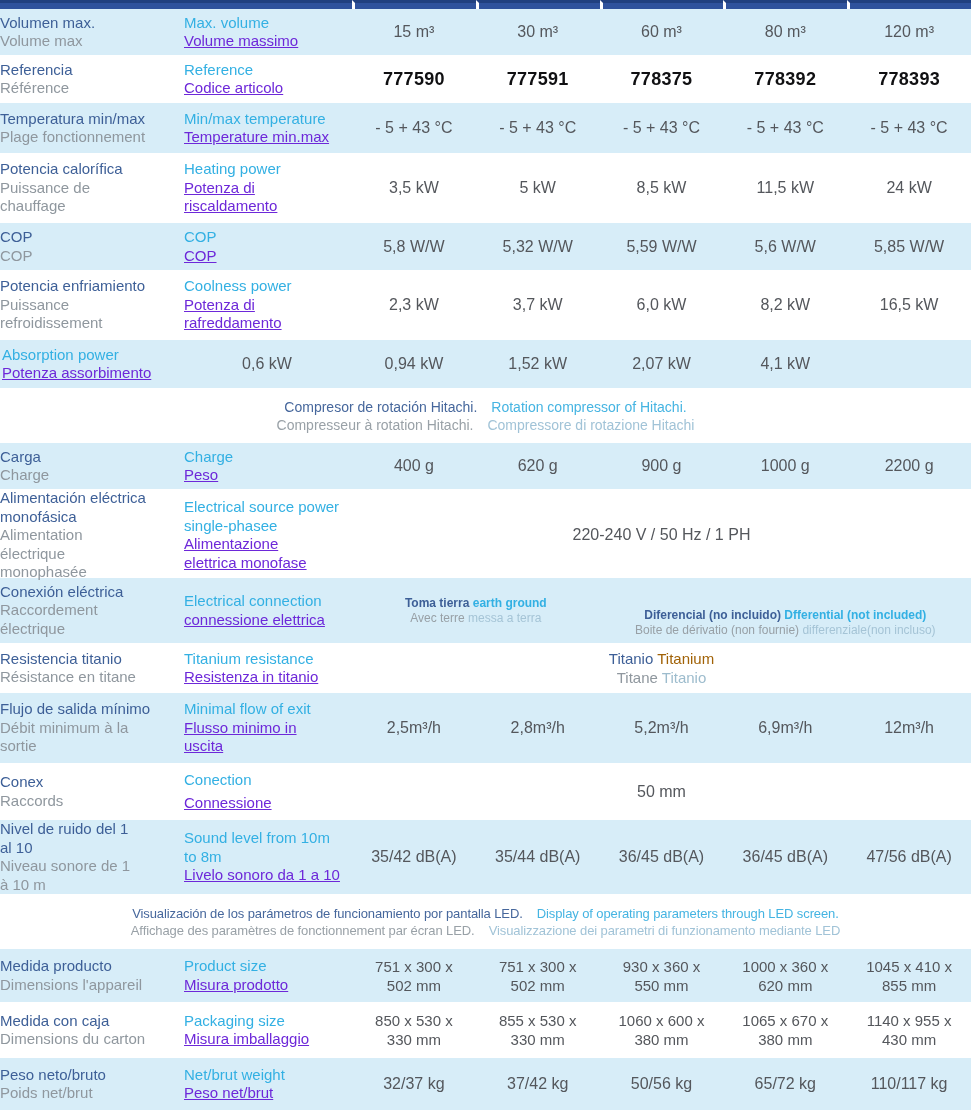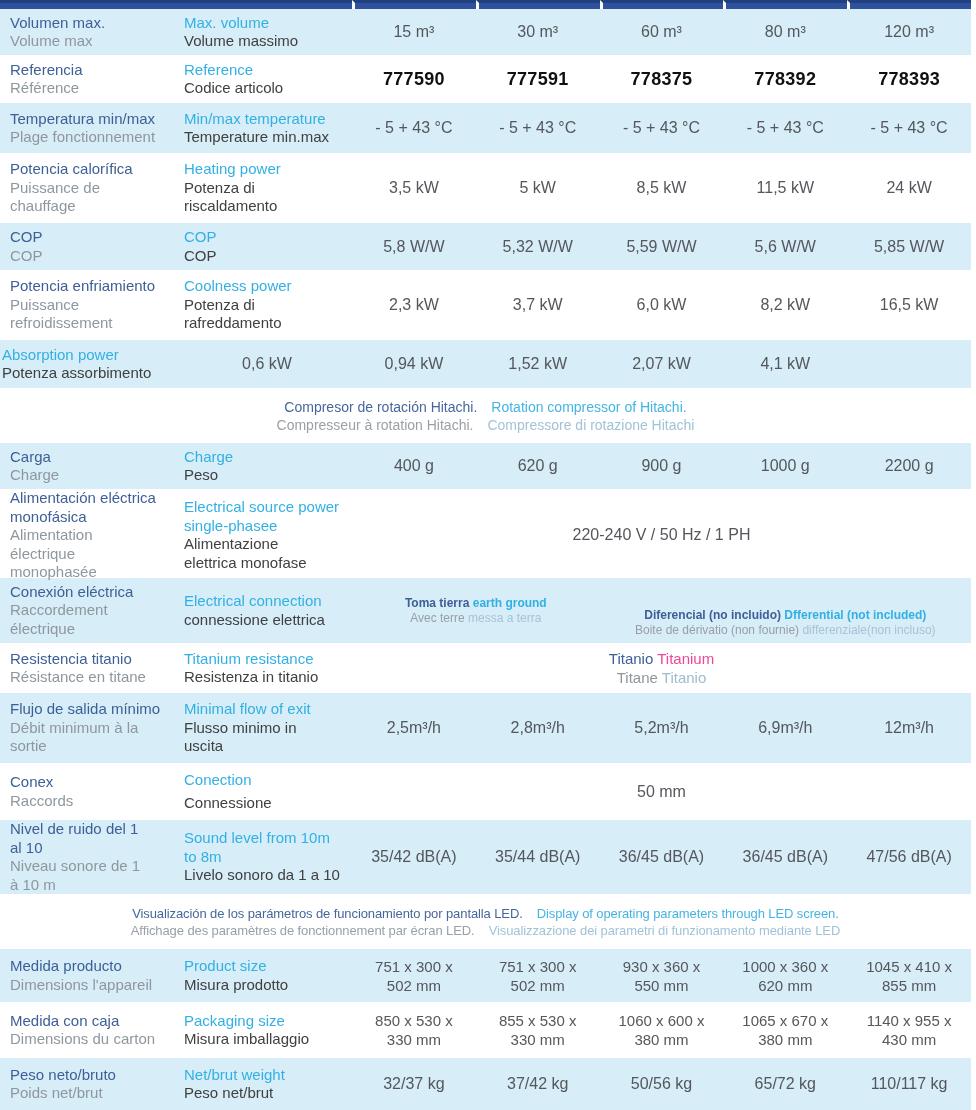--- a/index.html
+++ b/index.html
@@ -6,38 +6,38 @@
   body{width:976px;height:1110px;overflow:hidden;font-family:"Liberation Sans",sans-serif;}
   .table{width:976px;}
   .row{display:grid;grid-template-columns:182px 170px repeat(5,1fr);width:971px;align-items:center;box-sizing:border-box;}
   .blue{background:#d7edf8;}
   
   .hbar{display:grid;grid-template-columns:182px 170px repeat(5,1fr);width:971px;height:9px;}
   .hseg{height:9px;background:#2e529c;border-top:3px solid #20407f;box-sizing:border-box;}
   .hseg.first{grid-column:1/3;}
   .hseg.gap{border-left:3px solid #fff;}
   
-  .c1{padding-left:10px;align-self:center;}
+  .c1{align-self:center;}
   .c2{padding-left:2px;align-self:center;}
   .es,.fr,.en,.it{display:block;white-space:pre-line;font-size:15px;line-height:18.5px;}
   .es{color:#3d5f97;}
   .fr{color:#8f979e;}
   .en{color:#33b0e3;}
-  .it{color:#404040;}
+  .it{color:#6d28d9;text-decoration:underline;}
   
   .val{text-align:center;font-size:16px;color:#54575c;white-space:pre-line;}
   .val.ref{font-weight:700;font-size:18px;color:#101012;letter-spacing:.3px;}
   .val.dim{font-size:15px;line-height:19px;}
   .span-all{grid-column:3/8;}
   .span-a{grid-column:3/5;}
   .span-b{grid-column:5/8;margin-top:25px;}
   
   .mixline{text-align:center;font-size:15px;line-height:19px;}
   .mixline .p-es{color:#3d5f97;}
-  .mixline .p-en{color:#ec4899;}
+  .mixline .p-en{color:#a16207;}
   .mixline .p-fr{color:#8f979e;}
   .mixline .p-it{color:#9dbccd;}
   
   .conn-group{text-align:center;}
   .cl{font-size:12px;line-height:15px;}
   .cl .p-es{color:#3d5f97;font-weight:600;}
   .cl .p-en{color:#33b0e3;font-weight:600;}
   .cl .p-fr{color:#98a0a6;}
   .cl .p-it{color:#a5c4d6;}
   

